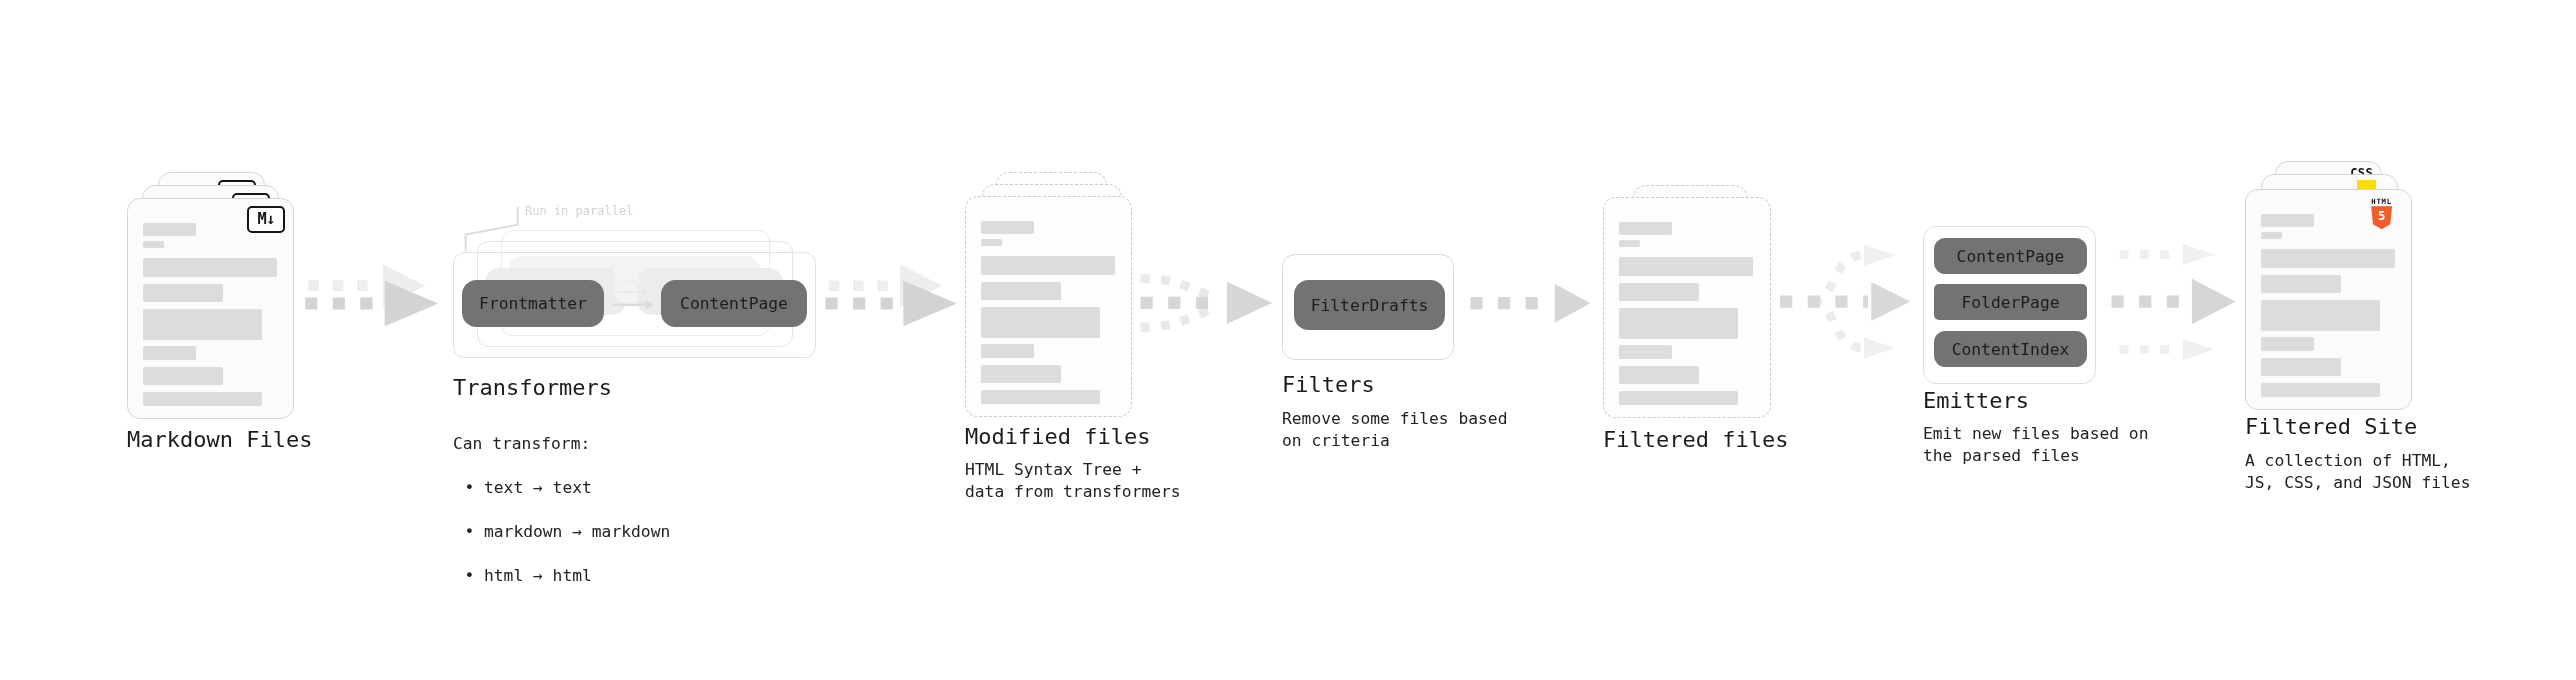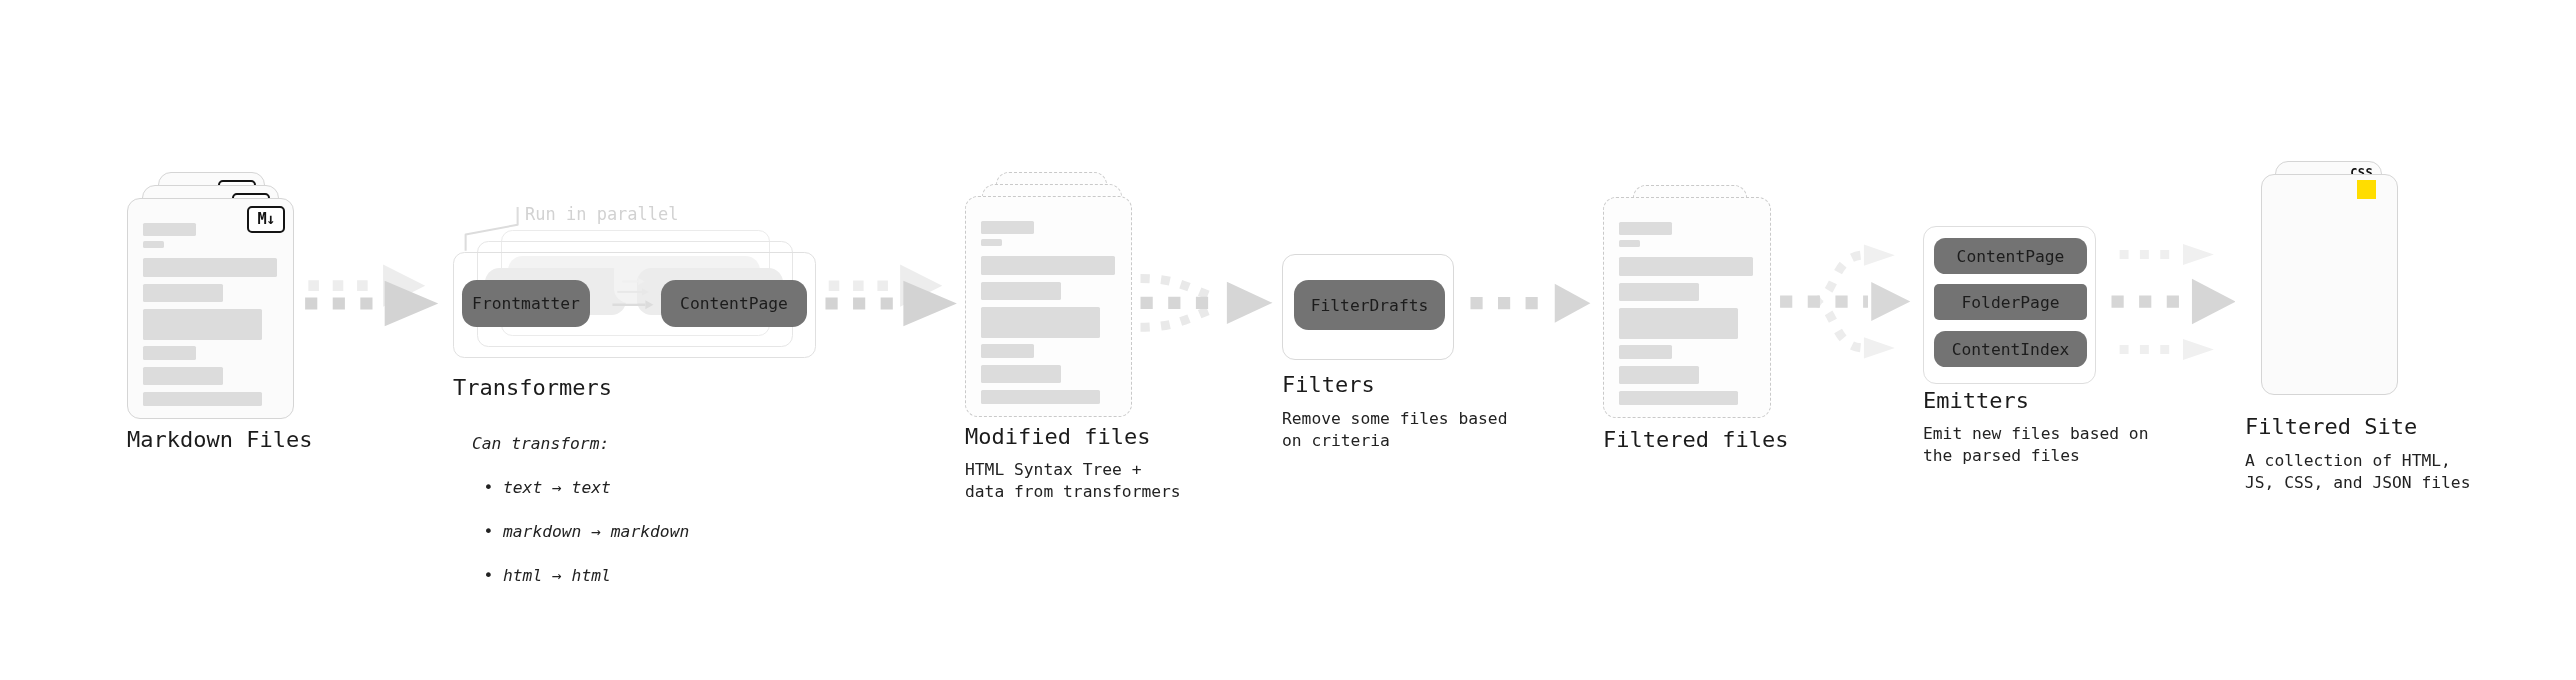--- a/index.html
+++ b/index.html
@@ -31,21 +31,21 @@
   .frame.solidbg{background:#ffffff;}
   .pill{position:absolute;background:#737373;border-radius:14.6px;color:#1c1c1c;font-size:16.3px;
     display:flex;align-items:center;justify-content:center;box-sizing:border-box;}
   .pill.ghost1{background:#ececec;color:transparent;}
   .pill.ghost2{background:#f3f3f3;color:transparent;}
 
   
   .stage-title{position:absolute;font-size:22px;color:#1b1b1b;white-space:nowrap;}
   .stage-caption{position:absolute;font-size:16.3px;line-height:22px;color:#222;white-space:pre-line;}
   .bullet-line{padding-left:11.4px;}
-  .parallel-note{position:absolute;font-size:17px;color:#d2d2d2;white-space:nowrap;text-align:center;}
+  .parallel-note{position:absolute;font-size:12px;color:#d2d2d2;white-space:nowrap;text-align:center;}
 
   .arrow-svg{position:absolute;pointer-events:none;}
 </style>
 </head>
 <body>
 
 <div id="canvas">
 
   <div class="doc" style="left:158px;top:172px;width:107px;height:221px;z-index:1;">
     <div class="md-badge">M↓</div>
@@ -74,42 +74,42 @@
     <line x1="10" y1="62" x2="104" y2="62" stroke="#d3d3d3" stroke-width="15" stroke-dasharray="15 19"></line>
     <polygon points="108,34 174,62 108,90" fill="#d3d3d3"></polygon>
   </svg>
 
   <div class="frame" style="left:501px;top:230px;width:269px;height:106px;border-color:#ebebeb;"></div>
   <div class="frame" style="left:477px;top:241px;width:316px;height:106px;border-color:#e6e6e6;"></div>
   <div class="frame" style="left:453px;top:252px;width:363px;height:106px;"></div>
 
   <div class="pill ghost2" style="left:508px;top:256px;width:141px;height:47px;"></div>
   <div class="pill ghost1" style="left:485px;top:268px;width:141px;height:47px;"></div>
-  <div class="pill" style="left:462px;top:280px;width:128px;height:47px;">Frontmatter</div>
+  <div class="pill" style="left:462px;top:280px;width:142px;height:47px;">Frontmatter</div>
 
   <div class="pill ghost2" style="left:614px;top:256px;width:146px;height:47px;"></div>
   <div class="pill ghost1" style="left:637px;top:268px;width:146px;height:47px;"></div>
   <div class="pill" style="left:661px;top:280px;width:146px;height:47px;">ContentPage</div>
 
   <svg class="arrow-svg" style="left:608px;top:275px;" width="49" height="37" viewBox="0 0 60 46">
     <line x1="17" y1="8" x2="37" y2="8" stroke="#f0f0f0" stroke-width="2.5"></line>
     <polygon points="37,3.5 45,8 37,12.5" fill="#f0f0f0"></polygon>
     <line x1="11" y1="21" x2="42" y2="21" stroke="#e8e8e8" stroke-width="2.5"></line>
     <polygon points="42,16.5 50,21 42,25.5" fill="#e8e8e8"></polygon>
     <line x1="5" y1="37" x2="46" y2="37" stroke="#dcdcdc" stroke-width="3"></line>
     <polygon points="46,31.5 56,37 46,42.5" fill="#dcdcdc"></polygon>
   </svg>
 
   <svg class="arrow-svg" style="left:459px;top:202px;" width="75" height="52" viewBox="0 0 92 64">
     <polyline points="72,6 72,28 8,40 8,60" fill="none" stroke="#dcdcdc" stroke-width="2.5" stroke-linejoin="round"></polyline>
   </svg>
   <div class="parallel-note" style="left:525px;top:204px;">Run in parallel</div>
 
   <div class="stage-title" style="left:453px;top:375px;">Transformers</div>
-  <div class="stage-caption" style="left:472px;top:411px;font-style:italic;">
+  <div class="stage-caption" style="left:453px;top:411px;">
     <div>Can transform:</div>
     <div class="bullet-line">• text → text</div>
     <div class="bullet-line">• markdown → markdown</div>
     <div class="bullet-line">• html → html</div>
   </div>
 
   <svg class="arrow-svg" style="left:819px;top:253px;" width="146" height="101" viewBox="0 0 180 124">
     <line x1="12" y1="40" x2="98" y2="40" stroke="#ededed" stroke-width="13" stroke-dasharray="13 17"></line>
     <polygon points="100,14 152,40 100,66" fill="#ededed"></polygon>
     <line x1="8" y1="62" x2="100" y2="62" stroke="#d3d3d3" stroke-width="15" stroke-dasharray="15 19"></line>
@@ -195,18 +195,34 @@
 
   <div class="doc" style="left:2275px;top:161px;width:107px;height:221px;z-index:1;">
     <div class="css-badge">
       <div class="word">CSS</div>
       <div class="bar-blue"></div>
     </div>
   </div>
   <div class="doc" style="left:2261px;top:174px;width:137px;height:221px;z-index:2;">
     <div class="js-badge"></div>
   </div>
+  <div class="doc" style="left:2245px;top:189px;width:167px;height:221px;z-index:3;">
+    <div class="html5-badge">
+      <div class="word">HTML</div>
+      <div class="html5-shield">5</div>
+    </div>
+    <div class="doc-body">
+        <div class="bar" style="width: 53px; height: 13px; margin-top: 0px;"></div>
+        <div class="bar" style="width: 20.3px; height: 6.5px; margin-top: 4.9px;"></div>
+        <div class="bar" style="width: 134px; height: 18.7px; margin-top: 10.6px;"></div>
+        <div class="bar" style="width: 80px; height: 18.7px; margin-top: 6.5px;"></div>
+        <div class="bar" style="width: 119px; height: 31px; margin-top: 6.5px;"></div>
+        <div class="bar" style="width: 53px; height: 14px; margin-top: 6.5px;"></div>
+        <div class="bar" style="width: 80px; height: 18.7px; margin-top: 6.5px;"></div>
+        <div class="bar" style="width: 119px; height: 14px; margin-top: 6.5px;"></div>
+      </div>
+  </div>
   <div class="stage-title" style="left:2245px;top:414px;">Filtered Site</div>
   <div class="stage-caption" style="left:2245px;top:450px;">A collection of HTML,
 JS, CSS, and JSON files</div>
 
 </div>
 
 
 </body></html>

